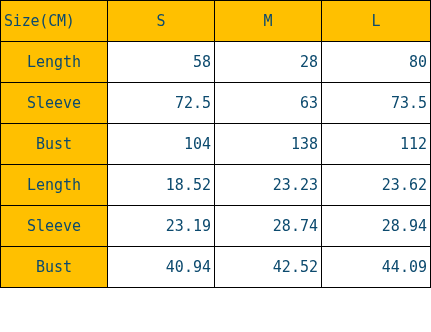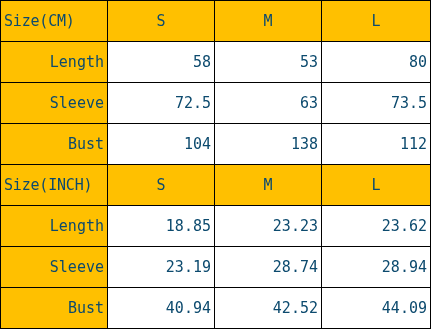--- a/index.html
+++ b/index.html
@@ -46,21 +46,21 @@
     letter-spacing: -0.2px;
     font-size: 14.5px;
   }
   td.hdr-size {
     background: #FFC000;
     text-align: center;
     font-size: 15px;
   }
   td.row-label {
     background: #FFC000;
-    text-align: right;
+    text-align: center;
     font-size: 15px;
   }
   td.val {
     background: #ffffff;
     text-align: right;
     font-size: 15px;
   }
 </style>
 </head>
 <body>
@@ -78,48 +78,42 @@
       <tr>
         <td class="hdr-label">Size(CM)</td>
         <td class="hdr-size">S</td>
         <td class="hdr-size">M</td>
         <td class="hdr-size">L</td>
       </tr>
 
       <tr>
         <td class="row-label">Length</td>
         <td class="val">58</td>
-        <td class="val">53</td>
+        <td class="val">28</td>
         <td class="val">80</td>
       </tr>
 
       <tr>
         <td class="row-label">Sleeve</td>
         <td class="val">72.5</td>
         <td class="val">63</td>
         <td class="val">73.5</td>
       </tr>
 
       <tr>
         <td class="row-label">Bust</td>
         <td class="val">104</td>
         <td class="val">138</td>
         <td class="val">112</td>
       </tr>
 
-      <tr>
-        <td class="hdr-label">Size(INCH)</td>
-        <td class="hdr-size">S</td>
-        <td class="hdr-size">M</td>
-        <td class="hdr-size">L</td>
-      </tr>
 
       <tr>
         <td class="row-label">Length</td>
-        <td class="val">18.85</td>
+        <td class="val">18.52</td>
         <td class="val">23.23</td>
         <td class="val">23.62</td>
       </tr>
 
       <tr>
         <td class="row-label">Sleeve</td>
         <td class="val">23.19</td>
         <td class="val">28.74</td>
         <td class="val">28.94</td>
       </tr>

